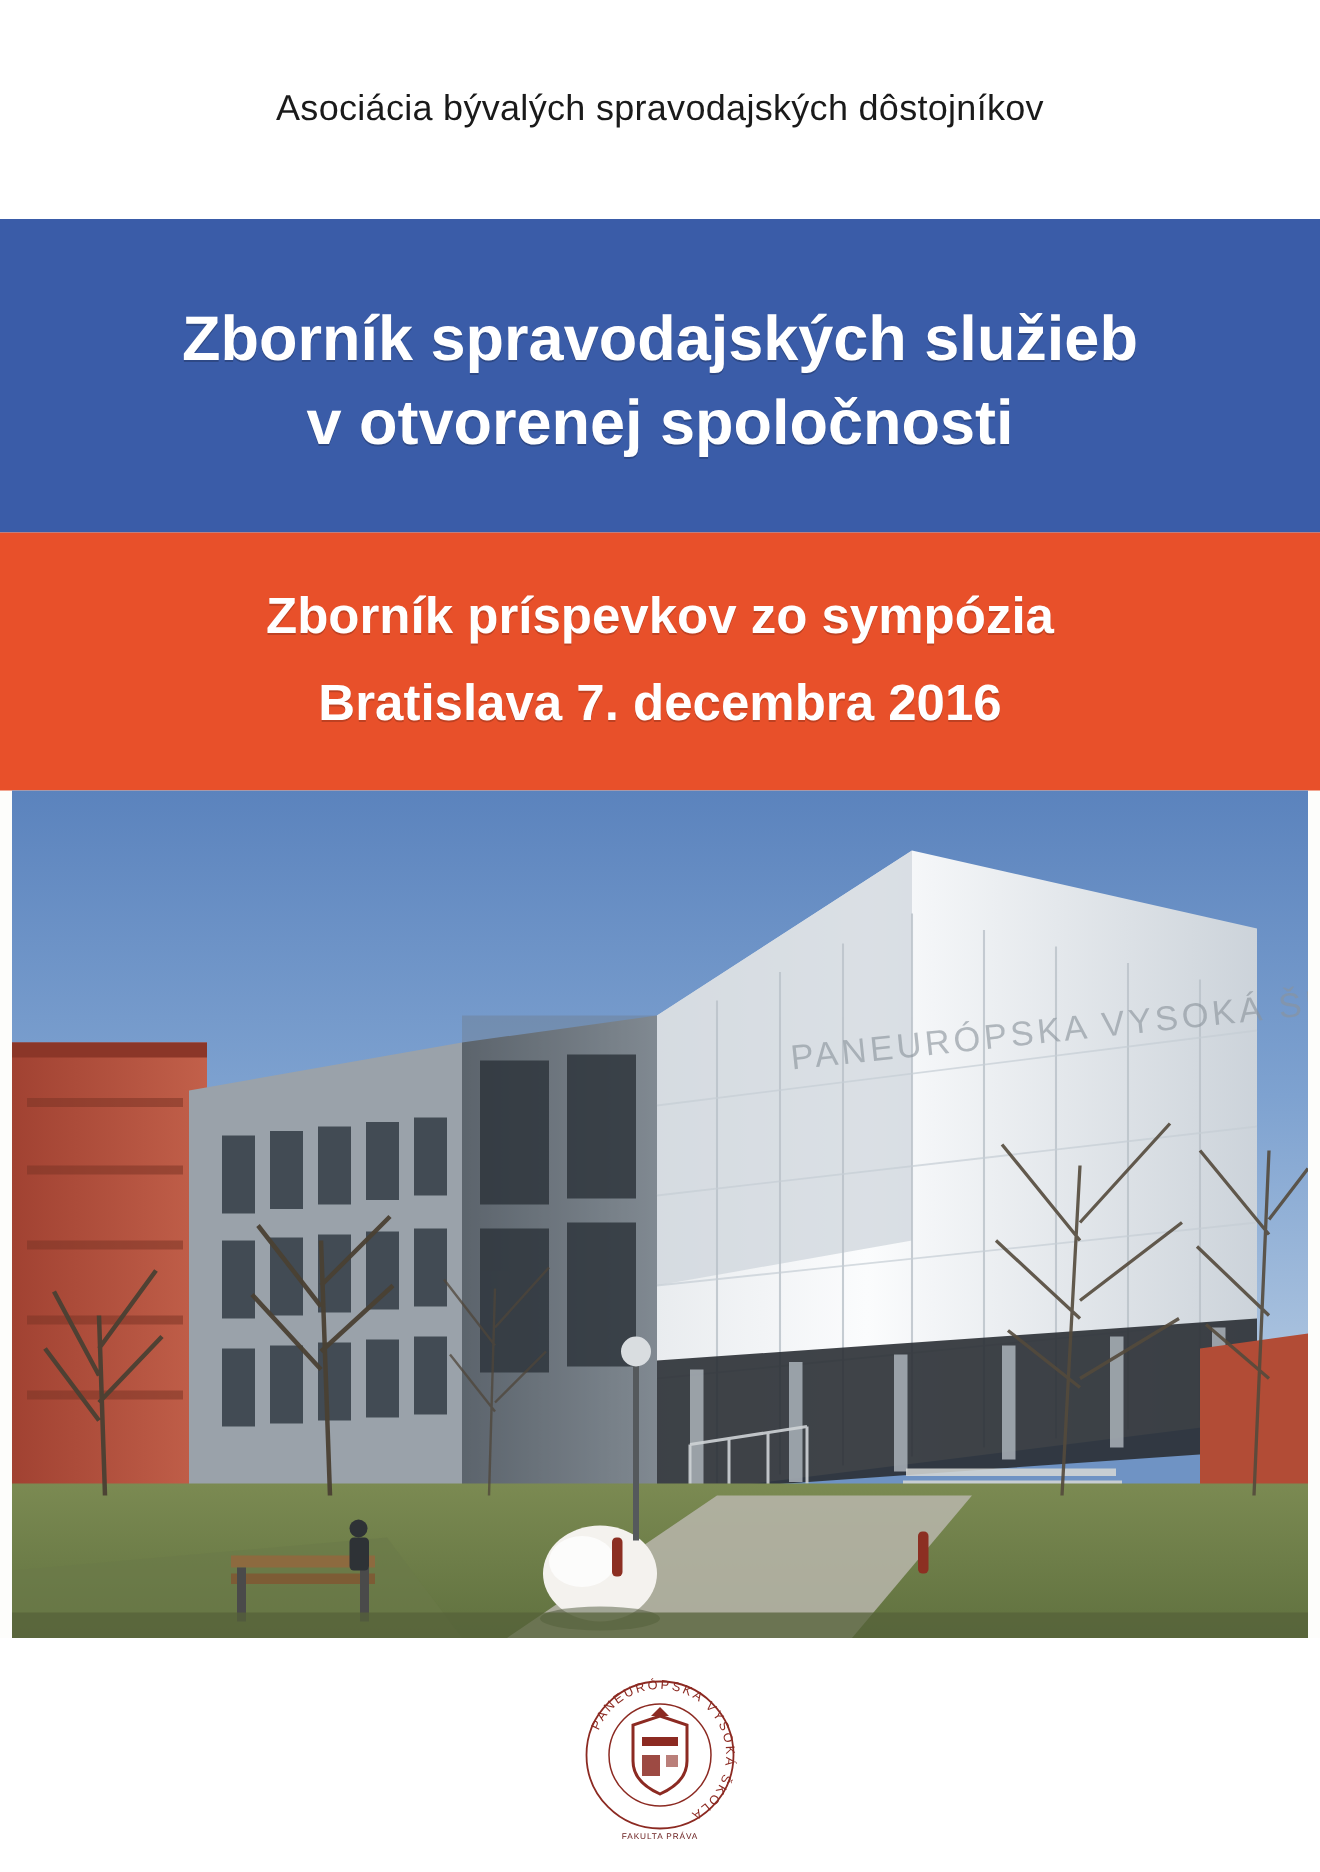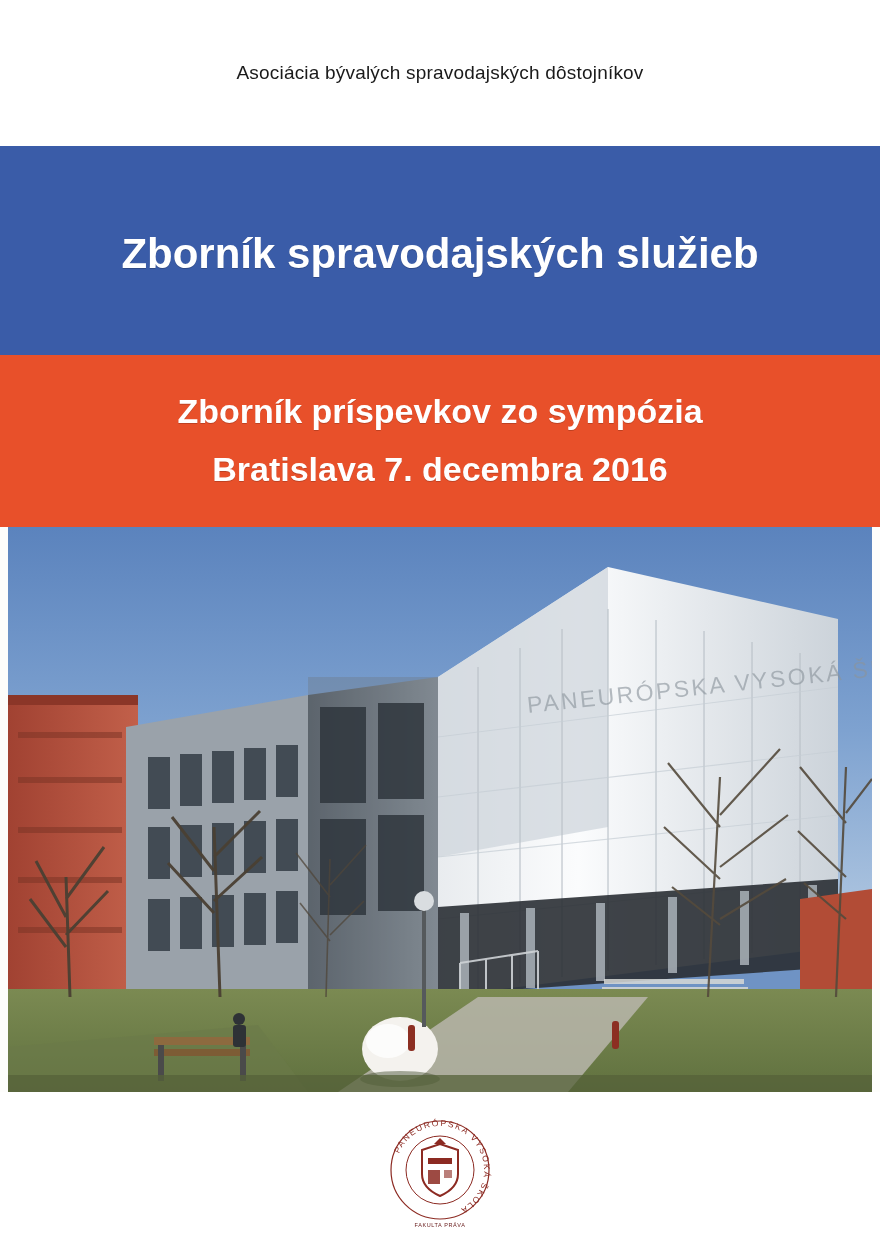--- a/index.html
+++ b/index.html
@@ -35,21 +35,21 @@
     left: 0;
     top: 0;
     width: 880px;
     height: 146px;
     display: flex;
     align-items: center;
     justify-content: center;
     background: #ffffff;
   }
   .assoc-text {
-    font-size: 19px;
+    font-size: 24px;
     color: #1a1a1a;
     letter-spacing: 0.2px;
     font-weight: 400;
     white-space: nowrap;
   }
 
   
   .title-band {
     position: absolute;
     left: 0;
@@ -143,20 +143,21 @@
 
 <div class="cover">
   <div class="paper"></div>
 
   <div class="assoc-band">
     <div class="assoc-text">Asociácia bývalých spravodajských dôstojníkov</div>
   </div>
 
   <div class="title-band">
     <div class="title-line">Zborník spravodajských služieb</div>
+    <div class="title-line">v otvorenej spoločnosti</div>
   </div>
 
   <div class="subtitle-band">
     <div class="subtitle-line">Zborník príspevkov zo sympózia</div>
     <div class="subtitle-line">Bratislava 7. decembra 2016</div>
   </div>
 
   <div class="photo">
     <svg width="864" height="565" viewBox="0 0 864 565" xmlns="http://www.w3.org/2000/svg" aria-hidden="true">
       <defs>

